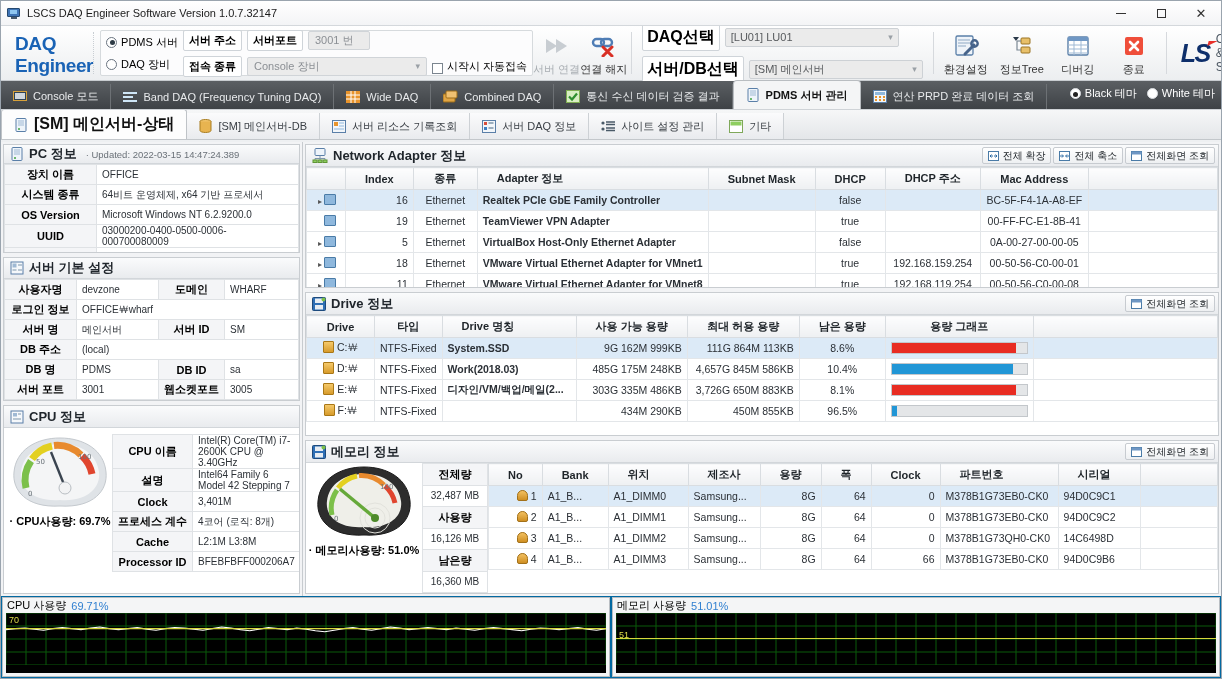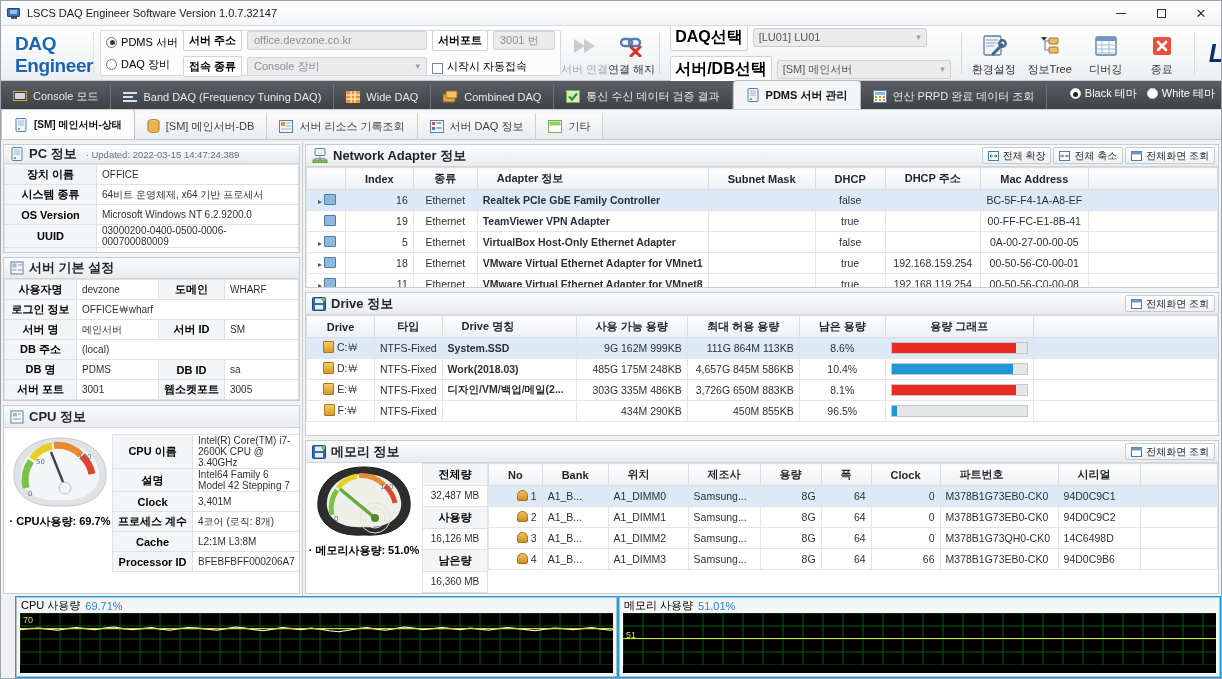--- a/index.html
+++ b/index.html
@@ -159,21 +159,21 @@
     height: 30px; background: linear-gradient(#f6f7f8,#e4e6e9);
     display:flex; align-items:flex-end; border-bottom:1px solid #c3c7cb;
   }
   .stab {
     height:26px; display:flex; align-items:center; gap:6px; padding: 0 12px;
     font-size:11px; color:#3b4046; border-right:1px solid #cdd1d5;
     background: linear-gradient(#fbfbfc,#e9ebee);
     white-space:nowrap;
   }
   .stab.active {
-    height:30px; background:#fdfdfd; font-weight:bold; font-size:10px; color:#111;
+    height:30px; background:#fdfdfd; font-weight:bold; font-size:16px; color:#111;
     border:1px solid #bfc3c7; border-bottom:none; border-radius:3px 3px 0 0;
   }
 
   
   .body { position:absolute; left:0; top:141px; right:0; bottom:82px; display:flex; }
   .leftcol { width: 302px; border-right:1px solid #c7cbcf; display:flex; flex-direction:column; background:#f2f3f5;}
   .rightcol { flex:1; display:flex; flex-direction:column; background:#f2f3f5;}
 
   .panel { border:1px solid #c9cdd1; background:#fff; margin:2px; display:flex; flex-direction:column; overflow:hidden;}
   .ptitle {
@@ -220,21 +220,21 @@
   .bar .fill { position:absolute; left:0; top:0; bottom:0; }
 
   
   .gaugewrap { display:flex; padding: 6px 4px; }
   .gcol { width:122px; display:flex; flex-direction:column; align-items:center; }
   .gcap { font-size:11px; font-weight:bold; margin-top:4px; }
   .gauge { width:104px; height:76px; position:relative; }
   .gauge svg { position:absolute; left:0; top:0; }
 
   
-  .charts { position:absolute; left:0; right:0; bottom:0; height:82px; display:flex; background:#0ea5e9;margin-left:14px; }
+  .charts { position:absolute; left:0; right:0; bottom:0; height:82px; display:flex; background:#0369a1; }
   .chartbox { flex:1; margin:1px; display:flex; flex-direction:column; border:1px solid #b9bec3; background:#f4f5f6;}
   .chartlbl { height:15px; display:flex; align-items:center; gap:5px; padding-left:4px; font-size:11px;}
   .chartlbl .v { color:#2f7fd0; }
   .plot { flex:1; background:#000; position:relative; margin:0 3px 3px 3px; overflow:hidden;}
   .plot svg { position:absolute; left:0; top:0; }
   .plot .ytick { position:absolute; color:#dede4a; font-size:9px; }
 </style>
 </head>
 <body>
 
@@ -273,21 +273,20 @@
           <span>PDMS 서버</span>
         </label>
         <label class="radio">
           <span class="rdot"></span>
           <span>DAQ 장비</span>
         </label>
       </div>
       <div class="fieldcol">
         <div class="fieldrow">
           <span class="flabel">서버 주소</span>
-          <span class="finput w-addr">office.devzone.co.kr</span>
           <span class="flabel">서버포트</span>
           <span class="finput w-port">3001 번</span>
         </div>
         <div class="fieldrow">
           <span class="flabel">접속 종류</span>
           <span class="finput w-kind">
             <span>Console 장비</span>
             <span class="caret">▾</span>
           </span>
           <label class="chk">
@@ -481,20 +480,28 @@
       <span>서버 리소스 기록조회</span>
     </div>
     <div class="stab">
       <svg width="14" height="13" viewBox="0 0 14 13">
           <rect x="0.5" y="0.5" width="13" height="12" fill="#f2f6fa" stroke="#5a7fa8"></rect>
           <rect x="2" y="2" width="3" height="3" fill="#d94d3a"></rect>
           <rect x="2" y="7" width="3" height="3" fill="#3d7fc4"></rect>
           <path d="M6.5 3h5M6.5 8h5" stroke="#7f96ab" stroke-width="1.4"></path>
         </svg>
       <span>서버 DAQ 정보</span>
+    </div>
+    <div class="stab">
+      <svg width="14" height="13" viewBox="0 0 14 13">
+          <circle cx="2" cy="3" r="1.6" fill="#4a5a68"></circle>
+          <circle cx="2" cy="9" r="1.6" fill="#4a5a68"></circle>
+          <path d="M5 2h9M5 4.5h9M5 8h9M5 10.5h9" stroke="#4a5a68" stroke-width="1.4"></path>
+        </svg>
+      <span>사이트 설정 관리</span>
     </div>
     <div class="stab">
       <svg width="14" height="13" viewBox="0 0 14 13">
           <rect x="0.5" y="0.5" width="13" height="12" fill="#ffffff" stroke="#7fa85a"></rect>
           <rect x="1.5" y="1.5" width="11" height="4" fill="#8ece5f"></rect>
         </svg>
       <span>기타</span>
     </div>
   </div>
 

